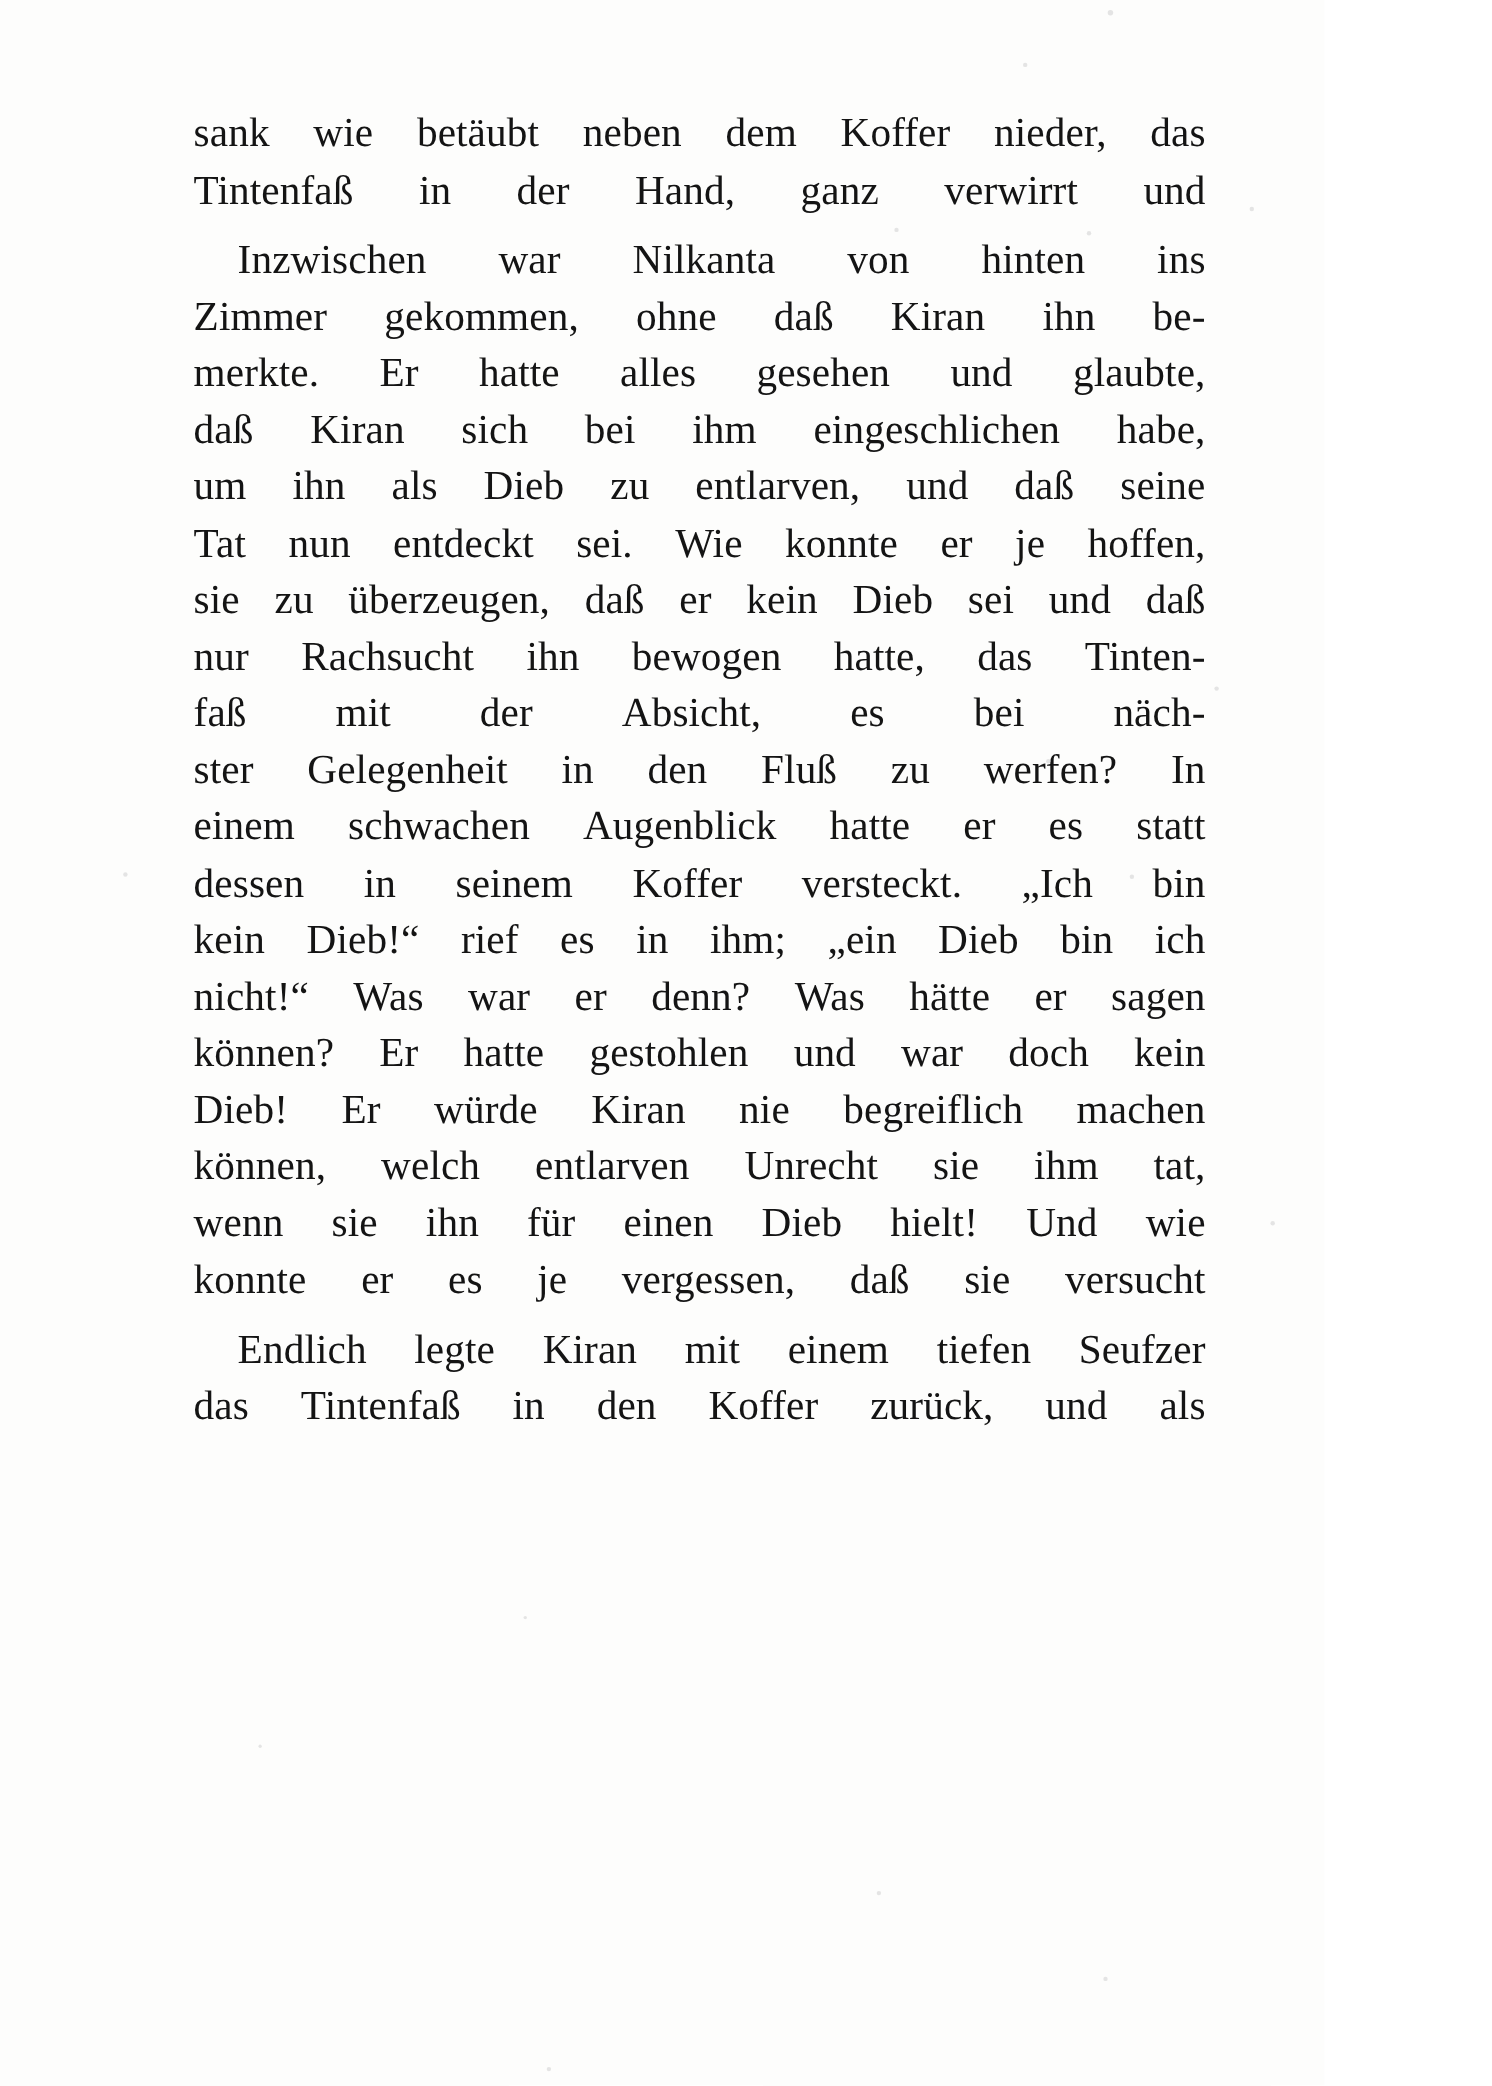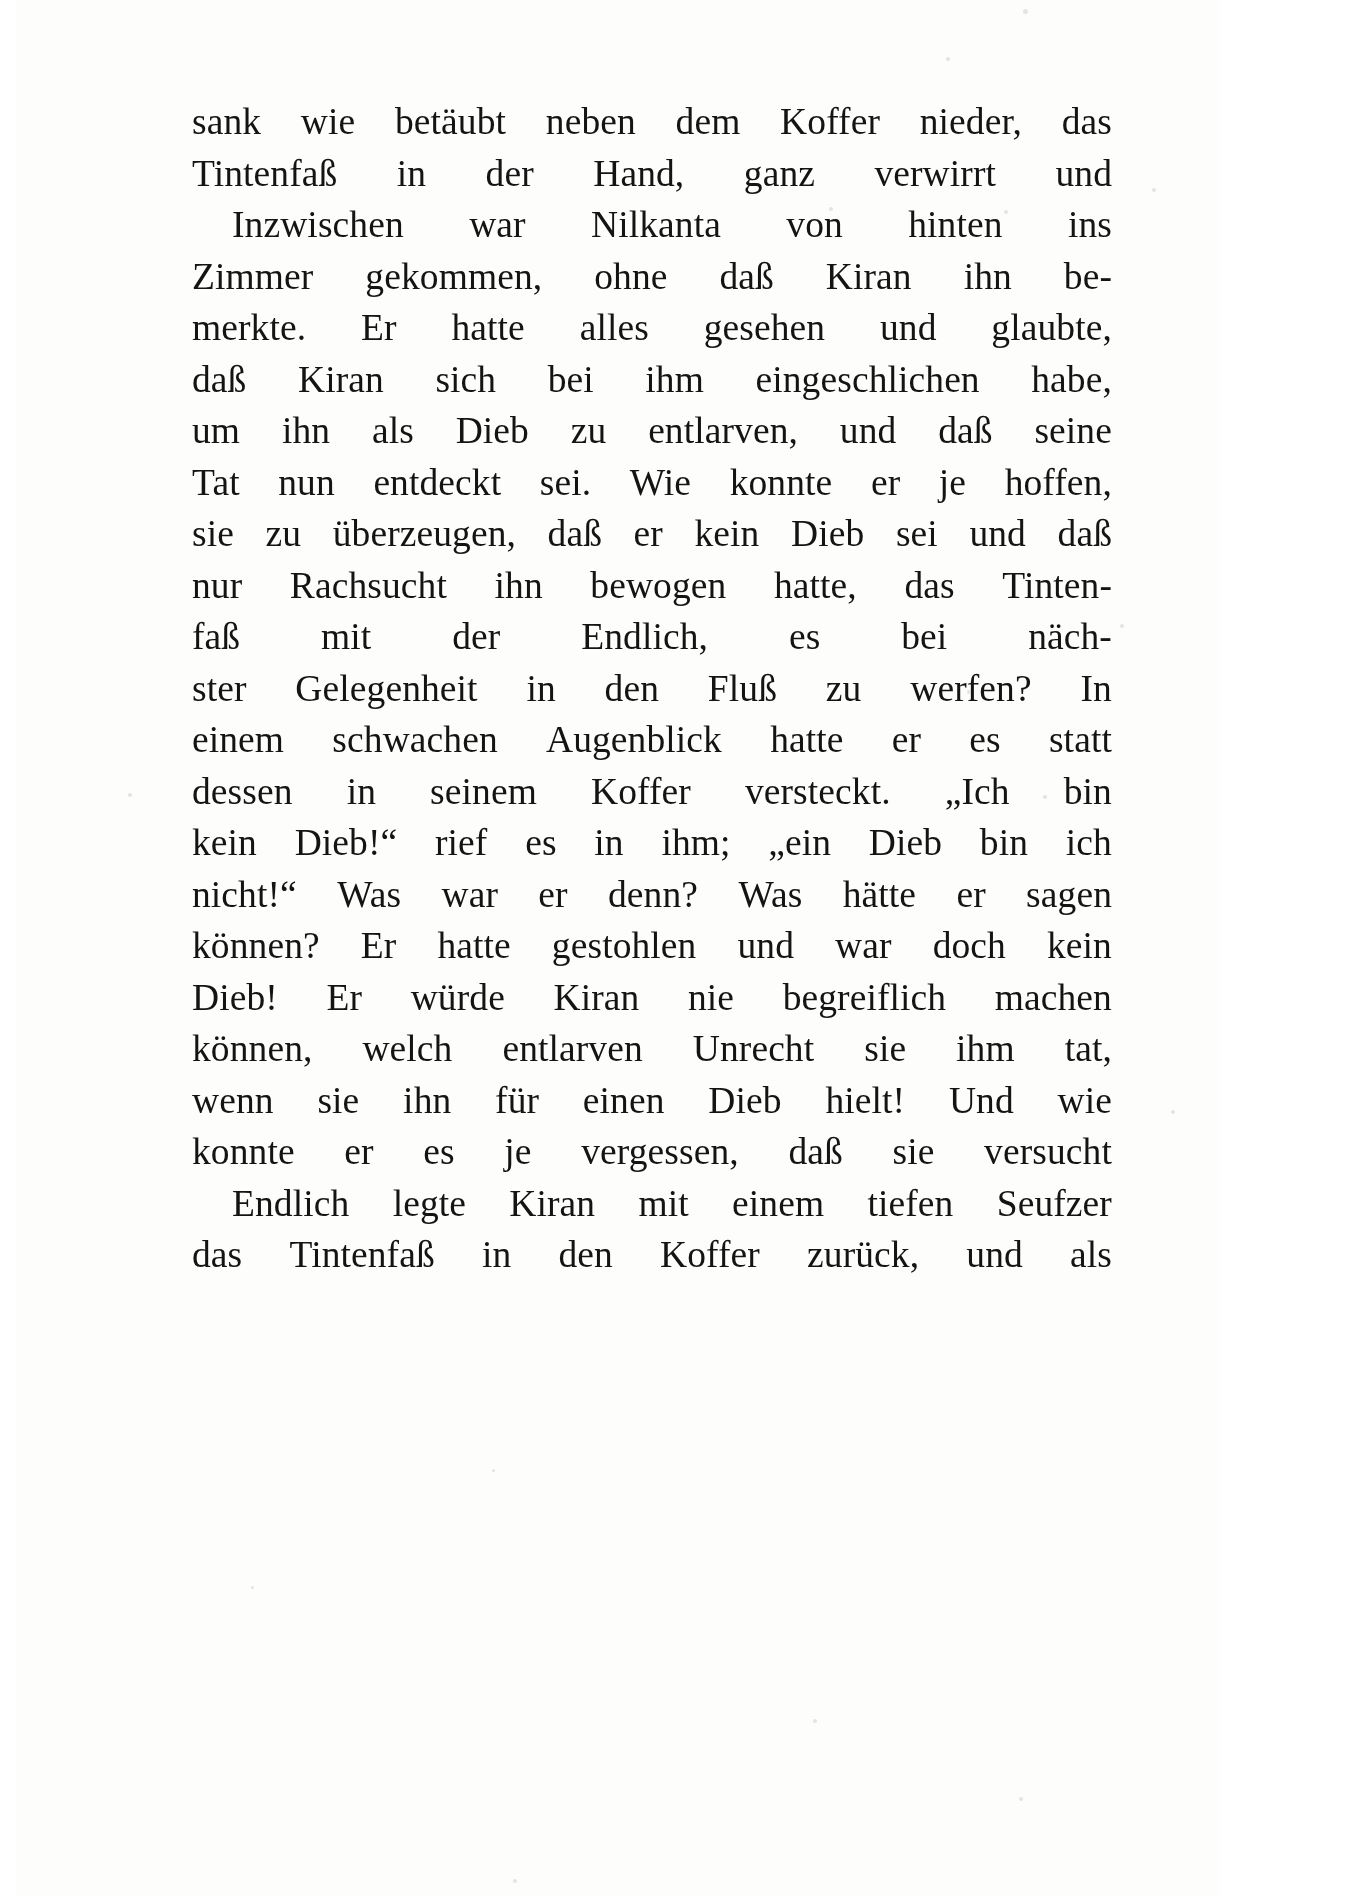--- a/index.html
+++ b/index.html
@@ -10,42 +10,42 @@
   body {
     width: 1356px;
     height: 1896px;
     position: relative;
     font-family: "Liberation Serif", serif;
     color: #1a1a1a;
     overflow: hidden;
   }
   .page {
     position: absolute;
-    top: 0; left: 16px;
+    top: 0; left: 0;
     width: 1204px;
     height: 1896px;
     background: #fdfdfc;
   }
   .text-block {
     position: absolute;
     left: 176px;
     top: 96px;
     width: 920px;
   }
   .para {
     margin: 0 0 0 0;
     font-size: 37.5px;
     line-height: 51.5px;
     text-align: justify;
     text-justify: inter-word;
     letter-spacing: 0.1px;
     color: #141414;
   }
   .para + .para {
-    margin-top: 0px;
+    margin-top: 12px;
   }
   
   .line {
     display: block;
     white-space: nowrap;
   }
   .line.justify {
     display: flex;
     justify-content: space-between;
   }
@@ -169,21 +169,21 @@
           <span>ihn</span>
           <span>bewogen</span>
           <span>hatte,</span>
           <span>das</span>
           <span>Tinten-</span>
         </span>
       <span class="line justify">
           <span>faß</span>
           <span>mit</span>
           <span>der</span>
-          <span>Endlich,</span>
+          <span>Absicht,</span>
           <span>es</span>
           <span>bei</span>
           <span>näch-</span>
         </span>
       <span class="line justify">
           <span>ster</span>
           <span>Gelegenheit</span>
           <span>in</span>
           <span>den</span>
           <span>Fluß</span>

